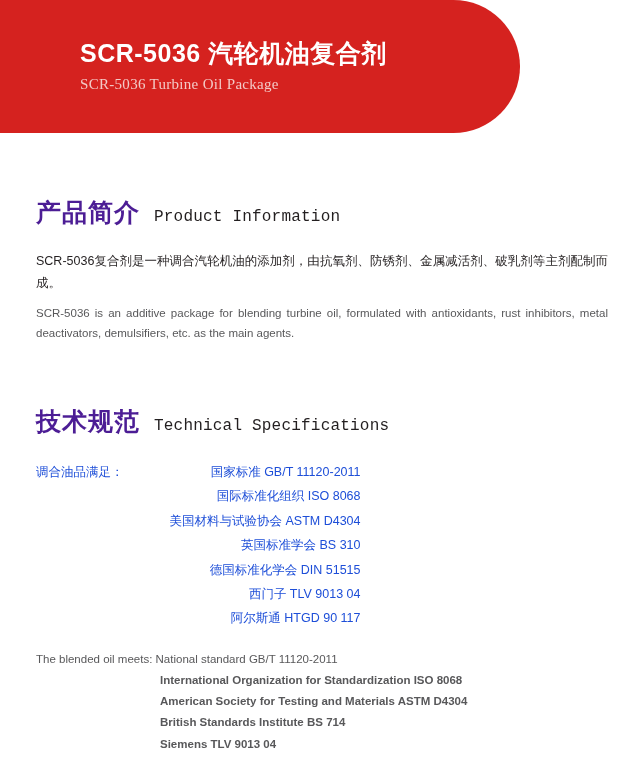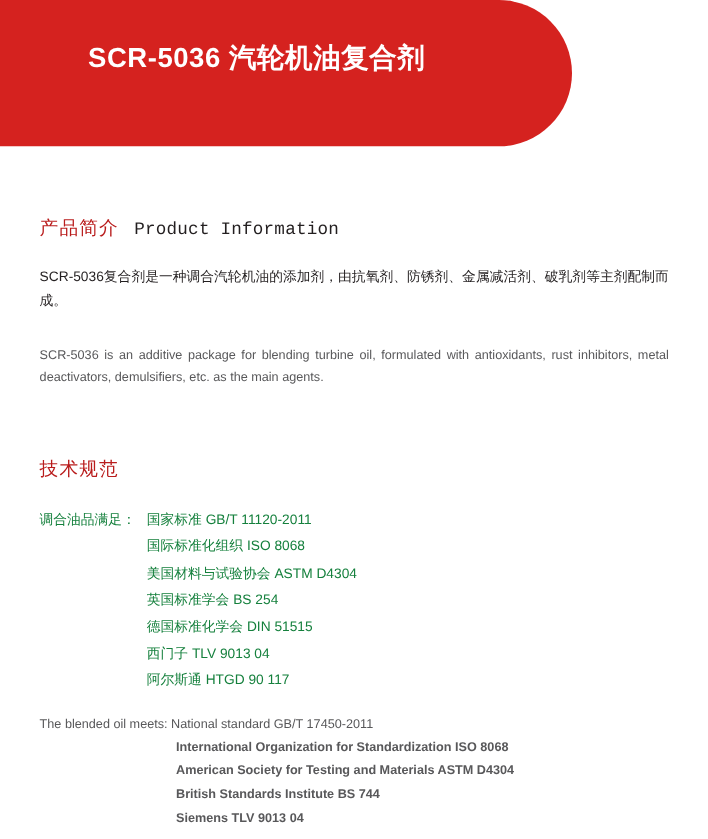--- a/index.html
+++ b/index.html
@@ -68,65 +68,67 @@
   .section.first { margin-top: 63px; }
   .section.second { margin-top: 62px; }
 
   .section-heading {
     display: flex;
     align-items: baseline;
     gap: 14px;
     margin-bottom: 22px;
   }
   .heading-cn {
-    font-size: 17px;
-    font-weight: normal;
-    color: #b91c1c;
+    font-size: 25px;
+    font-weight: bold;
+    color: #4c1d95;
     letter-spacing: 1px;
   }
   .heading-en {
     font-family: Liberation Mono, monospace;
     font-size: 16px;
     color: #231f20;
     letter-spacing: 0.2px;
   }
 
   .para-cn {
     font-size: 12.5px;
     line-height: 1.75;
     color: #231f20;
-    margin: 0 0 28px 0;
+    margin: 0 0 8px 0;
     text-align: justify;
   }
   .para-en {
     font-size: 11.5px;
     line-height: 1.75;
     color: #58585a;
     margin: 0;
     text-align: justify;
   }
 
   
   .spec-block-cn {
     display: flex;
     align-items: flex-start;
     font-size: 12.5px;
-    color: #15803d;
+    color: #1d4ed8;
     line-height: 1.95;
     margin-top: 4px;
+    gap: 36px;
   }
   .spec-label-cn {
     flex: 0 0 auto;
     white-space: nowrap;
     padding-right: 10px;
   }
   .spec-list-cn {
     list-style: none;
     margin: 0;
     padding: 0;
+    text-align: right;
   }
   .spec-list-cn li { white-space: nowrap; }
 
   .spec-block-en {
     font-size: 11.5px;
     color: #58585a;
     line-height: 1.85;
     margin-top: 18px;
   }
   .spec-en-first {
@@ -142,57 +144,59 @@
 </style>
 </head>
 <body>
 
 <div class="page">
 
   <div class="header-banner"></div>
 
   <div class="header-text">
     <h1 class="header-title-cn">SCR-5036 汽轮机油复合剂</h1>
+    <p class="header-title-en">SCR-5036 Turbine Oil Package</p>
   </div>
 
   <div class="content">
 
     <section class="section first">
       <div class="section-heading">
         <span class="heading-cn">产品简介</span>
         <span class="heading-en">Product Information</span>
       </div>
       <p class="para-cn">SCR-5036复合剂是一种调合汽轮机油的添加剂，由抗氧剂、防锈剂、金属减活剂、破乳剂等主剂配制而成。</p>
       <p class="para-en">SCR-5036 is an additive package for blending turbine oil, formulated with antioxidants, rust inhibitors, metal deactivators, demulsifiers, etc. as the main agents.</p>
     </section>
 
     <section class="section second">
       <div class="section-heading">
         <span class="heading-cn">技术规范</span>
+        <span class="heading-en">Technical Specifications</span>
       </div>
 
       <div class="spec-block-cn">
         <span class="spec-label-cn">调合油品满足：</span>
         <ul class="spec-list-cn">
           <li>国家标准 GB/T 11120-2011</li>
           <li>国际标准化组织 ISO 8068</li>
           <li>美国材料与试验协会 ASTM D4304</li>
-          <li>英国标准学会 BS 254</li>
+          <li>英国标准学会 BS 310</li>
           <li>德国标准化学会 DIN 51515</li>
           <li>西门子 TLV 9013 04</li>
           <li>阿尔斯通 HTGD 90 117</li>
         </ul>
       </div>
 
       <div class="spec-block-en">
-        <p class="spec-en-first">The blended oil meets: National standard GB/T 17450-2011</p>
+        <p class="spec-en-first">The blended oil meets: National standard GB/T 11120-2011</p>
         <ul class="spec-list-en">
           <li>International Organization for Standardization ISO 8068</li>
           <li>American Society for Testing and Materials ASTM D4304</li>
-          <li>British Standards Institute BS 744</li>
+          <li>British Standards Institute BS 714</li>
           <li>Siemens TLV 9013 04</li>
 
         </ul>
       </div>
     </section>
 
   </div>
 </div>
 
 </body></html>

